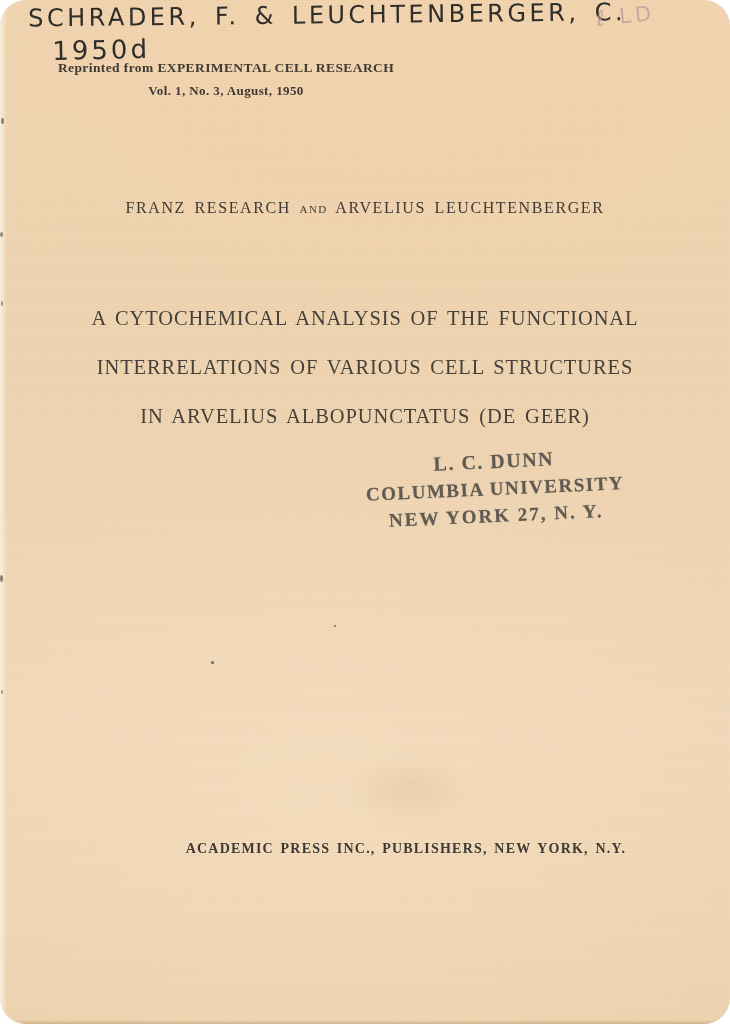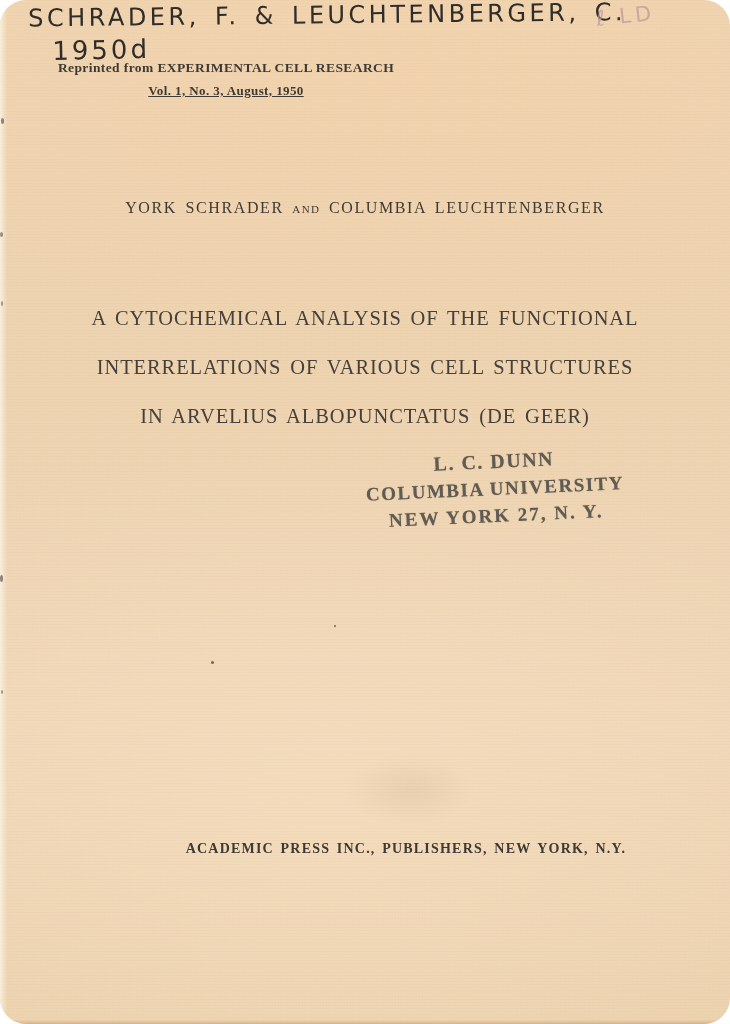--- a/index.html
+++ b/index.html
@@ -67,21 +67,21 @@
     transform:rotate(-6deg);
     opacity:.85;white-space:nowrap;
   }
 
   .reprint{
     position:absolute;left:0;top:60px;width:452px;
     text-align:center;color:var(--ink-print);
     font-weight:bold;
   }
   .reprint .line1{font-size:13.5px;letter-spacing:0.4px;}
-  .reprint .line2{font-size:13px;letter-spacing:0.4px;margin-top:7px;text-decoration:underline;}
+  .reprint .line2{font-size:13px;letter-spacing:0.4px;margin-top:7px;}
 
   .authors{
     position:absolute;left:0;top:199px;width:730px;
     text-align:center;color:var(--ink-print);
     font-size:16px;letter-spacing:1.6px;word-spacing:3px;white-space:nowrap;
   }
   .authors .conj{font-size:11px;letter-spacing:1.4px;}
 
   .title{
     position:absolute;left:0;top:293px;width:730px;
@@ -122,23 +122,23 @@
   <div class="handwriting hand-line1">SCHRADER, F. &amp; LEUCHTENBERGER, C.</div>
   <div class="handwriting hand-line2">1950d</div>
   <div class="pencil-note">ℓ LD</div>
 
   <div class="reprint">
     <div class="line1">Reprinted from EXPERIMENTAL CELL RESEARCH</div>
     <div class="line2">Vol. 1, No. 3, August, 1950</div>
   </div>
 
   <div class="authors">
-    <span>YORK SCHRADER</span>
+    <span>FRANZ RESEARCH</span>
     <span class="conj">AND</span>
-    <span>COLUMBIA LEUCHTENBERGER</span>
+    <span>ARVELIUS LEUCHTENBERGER</span>
   </div>
 
   <div class="title">
     <div>A CYTOCHEMICAL ANALYSIS OF THE FUNCTIONAL</div>
     <div>INTERRELATIONS OF VARIOUS CELL STRUCTURES</div>
     <div>IN ARVELIUS ALBOPUNCTATUS (DE GEER)</div>
   </div>
 
   <div class="stamp">
     <div class="s1">L. C. DUNN</div>

